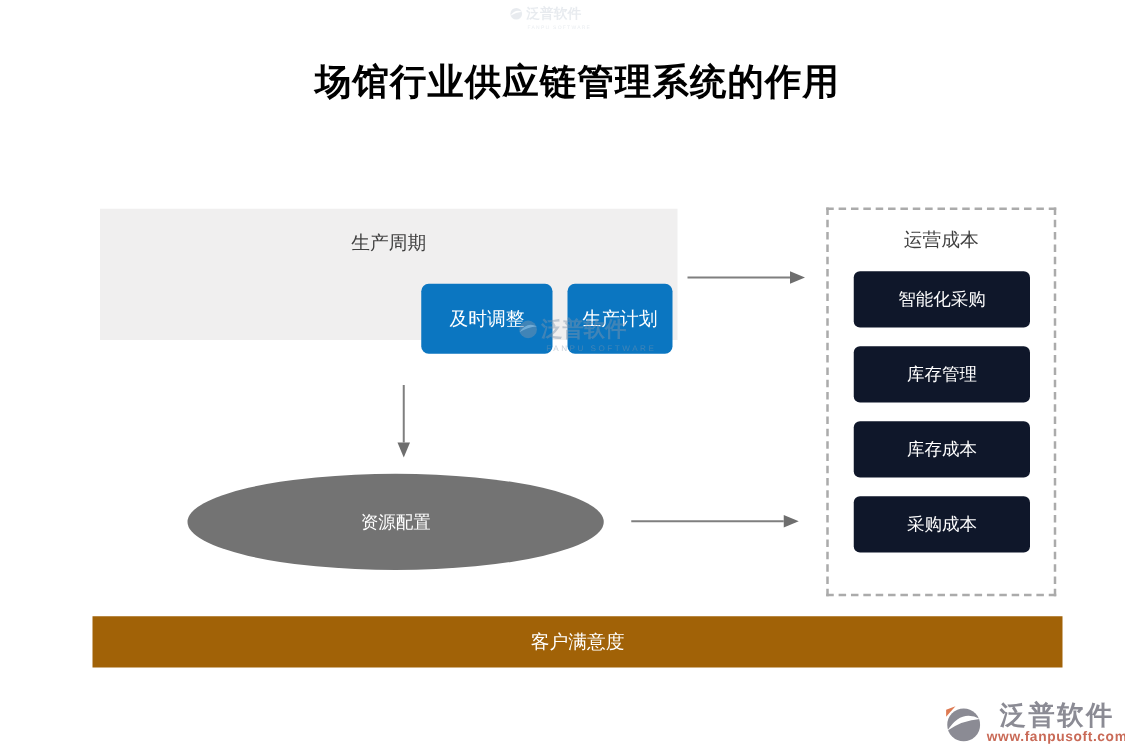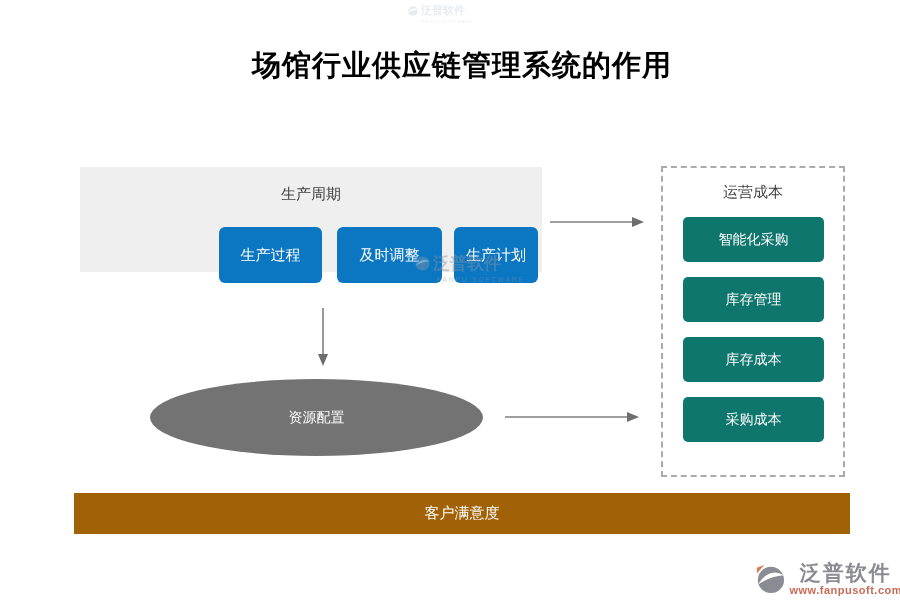--- a/index.html
+++ b/index.html
@@ -34,21 +34,21 @@
   
   .cost-panel{
     position:absolute;left:649px;top:166px;width:184px;height:311px;
     border:2px dashed #ABABAB;box-sizing:border-box;background:#ffffff;
   }
   .cost-title{
     position:absolute;left:0;top:15px;width:100%;text-align:center;
     font-size:15px;color:#3F3F3F;
   }
   .greenbtn{
-    position:absolute;left:20px;width:141px;height:45px;background:#0f766e;border-radius:5px;
+    position:absolute;left:20px;width:141px;height:45px;background:#0f172a;border-radius:5px;
     color:#ffffff;font-size:14px;display:flex;align-items:center;justify-content:center;
   }
   .gb1{top:49px;} .gb2{top:109px;} .gb3{top:169px;} .gb4{top:229px;}
   
   .ellipse{
     position:absolute;left:138px;top:379px;width:333px;height:77px;
     background:#737373;border-radius:50%;
     color:#ffffff;font-size:14px;display:flex;align-items:center;justify-content:center;
   }
   
@@ -94,21 +94,20 @@
       </svg>
       <span class="wm-brand">泛普软件</span>
     </div>
     <span class="wm-sub">FANPU SOFTWARE</span>
   </div>
 
   <h1 class="title">场馆行业供应链管理系统的作用</h1>
 
   <div class="prod-box">
     <div class="prod-title">生产周期</div>
-    <div class="bluebtn bb2">生产过程</div>
     <div class="bluebtn bb3">及时调整</div>
     <div class="bluebtn bb4">生产计划</div>
   </div>
 
   <svg class="arrow" style="left:536px;top:214px;" width="100" height="16">
     <line x1="2" y1="8" x2="84" y2="8" stroke="#7F7F7F" stroke-width="1.6"></line>
     <polygon points="84,3 96,8 84,13" fill="#6E6E6E"></polygon>
   </svg>
   <svg class="arrow" style="left:303px;top:308px;" width="16" height="62">
     <line x1="8" y1="0" x2="8" y2="46" stroke="#7F7F7F" stroke-width="1.6"></line>

